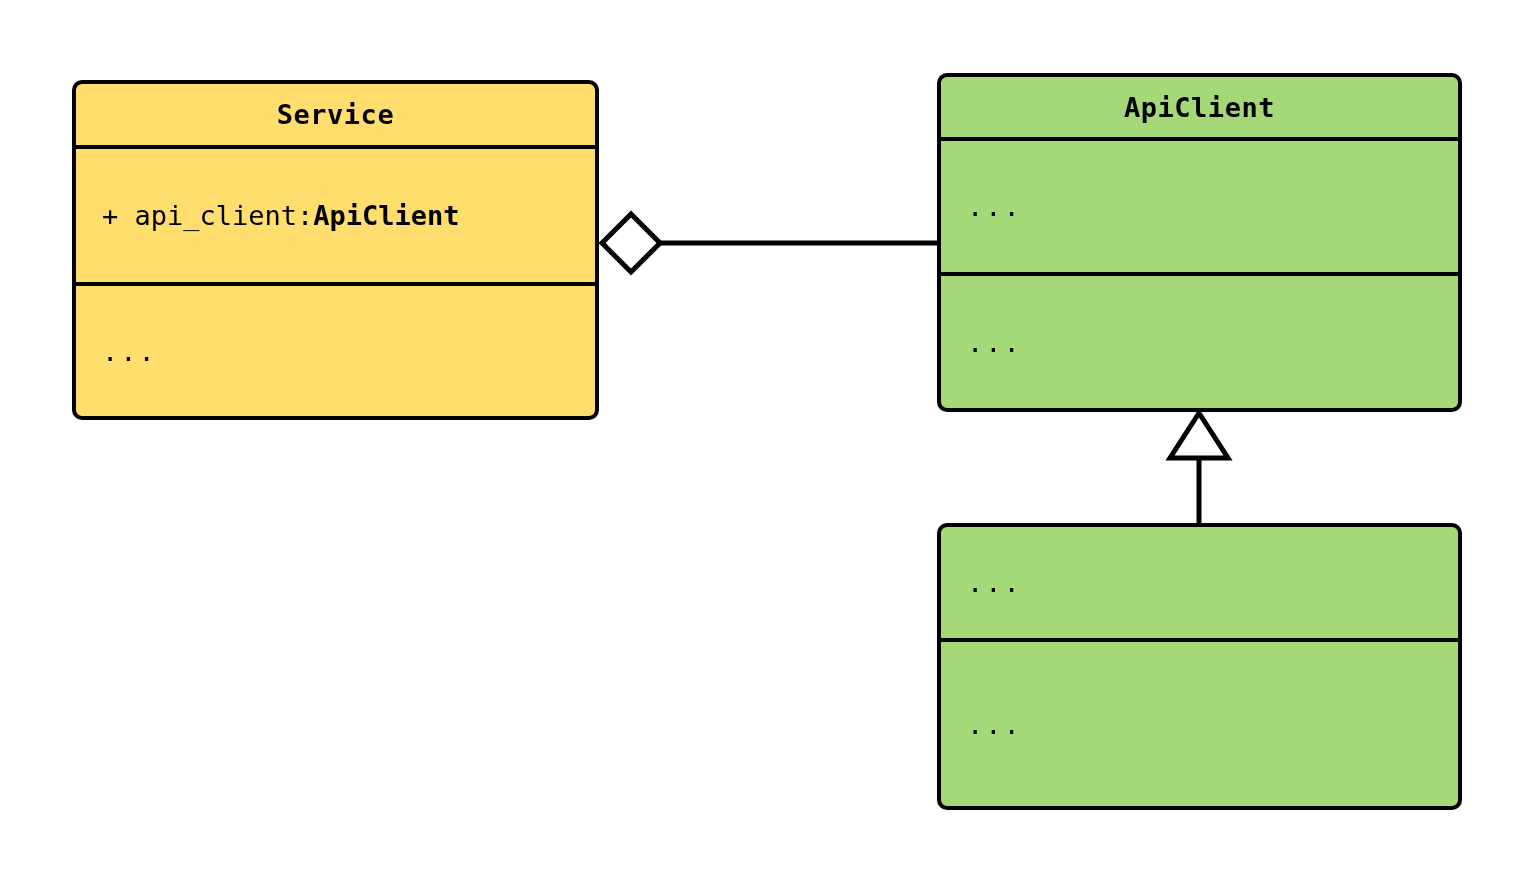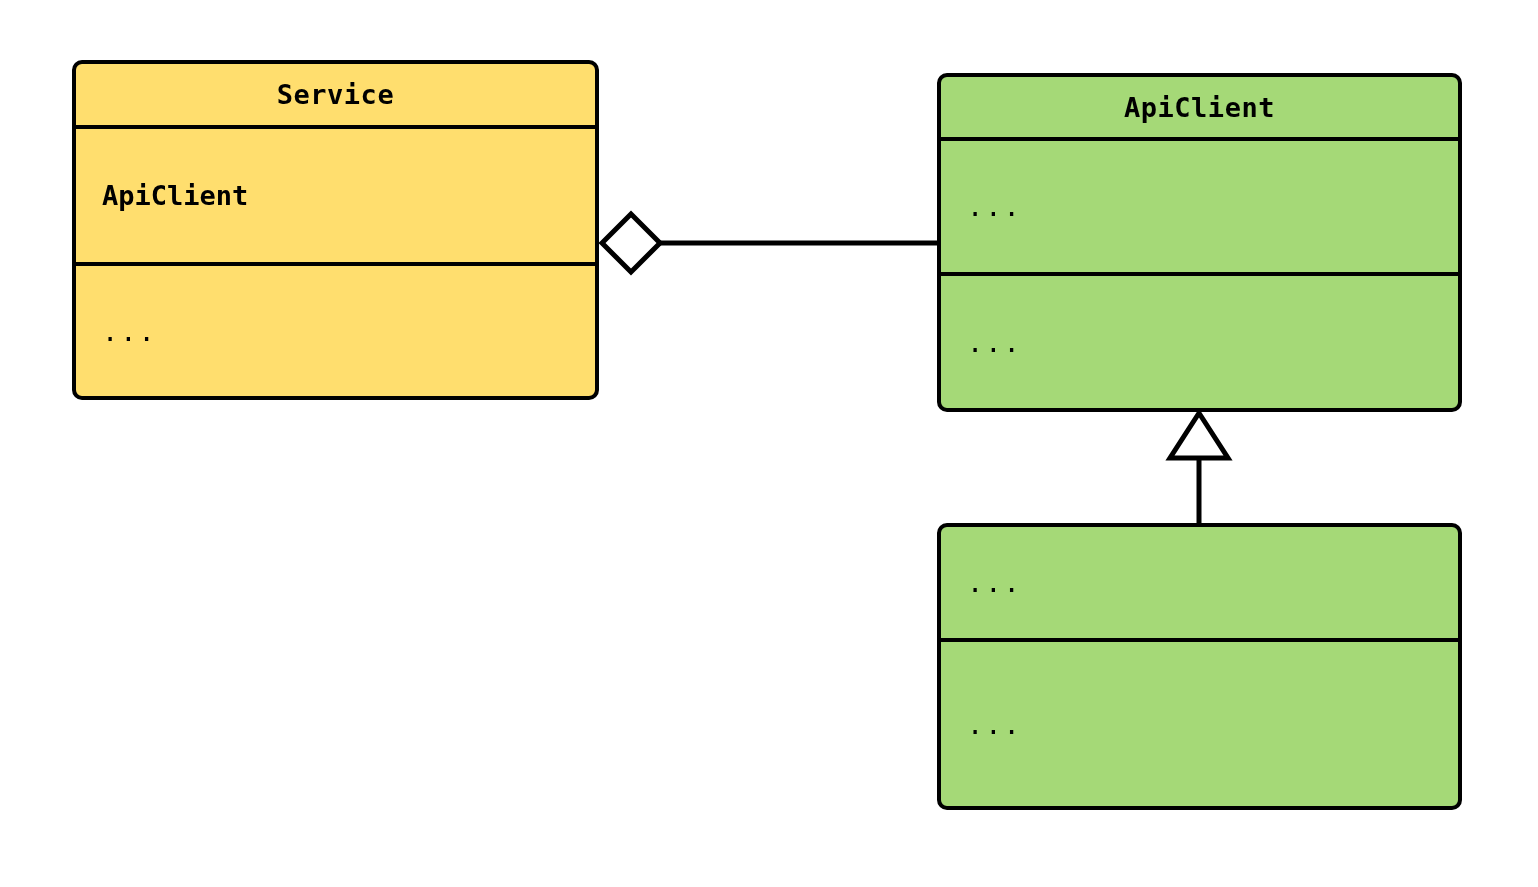--- a/index.html
+++ b/index.html
@@ -89,23 +89,24 @@
       <polygon points="602,243 631,214 660,243 631,272" fill="#ffffff" stroke="#000000" stroke-width="5" stroke-linejoin="miter"></polygon>
     </g>
 
     
     <g>
       <line x1="1199" y1="458" x2="1199" y2="525" stroke="#000000" stroke-width="5"></line>
       <polygon points="1199,413 1228,458 1170,458" fill="#ffffff" stroke="#000000" stroke-width="5" stroke-linejoin="miter"></polygon>
     </g>
   </svg>
 
-  <div class="uml-class fill-yellow" style="left:72px; top:60px; width:527px; height:340px;">
+  <div class="uml-class fill-yellow" style="left:72px; top:80px; width:527px; height:340px;">
     <div class="compartment divided cls-title" style="height:65px;">Service</div>
     <div class="compartment divided cls-body" style="height:137px;">
+      <span>+ api_client: </span>
         <span class="member-type">ApiClient</span>
     </div>
     <div class="compartment cls-body" style="flex:1;">
       <span class="ellipsis">...</span>
     </div>
   </div>
 
   <div class="uml-class fill-green" style="left:937px; top:73px; width:525px; height:339px;">
     <div class="compartment divided cls-title" style="height:64px;">ApiClient</div>
     <div class="compartment divided cls-body" style="height:135px;">

